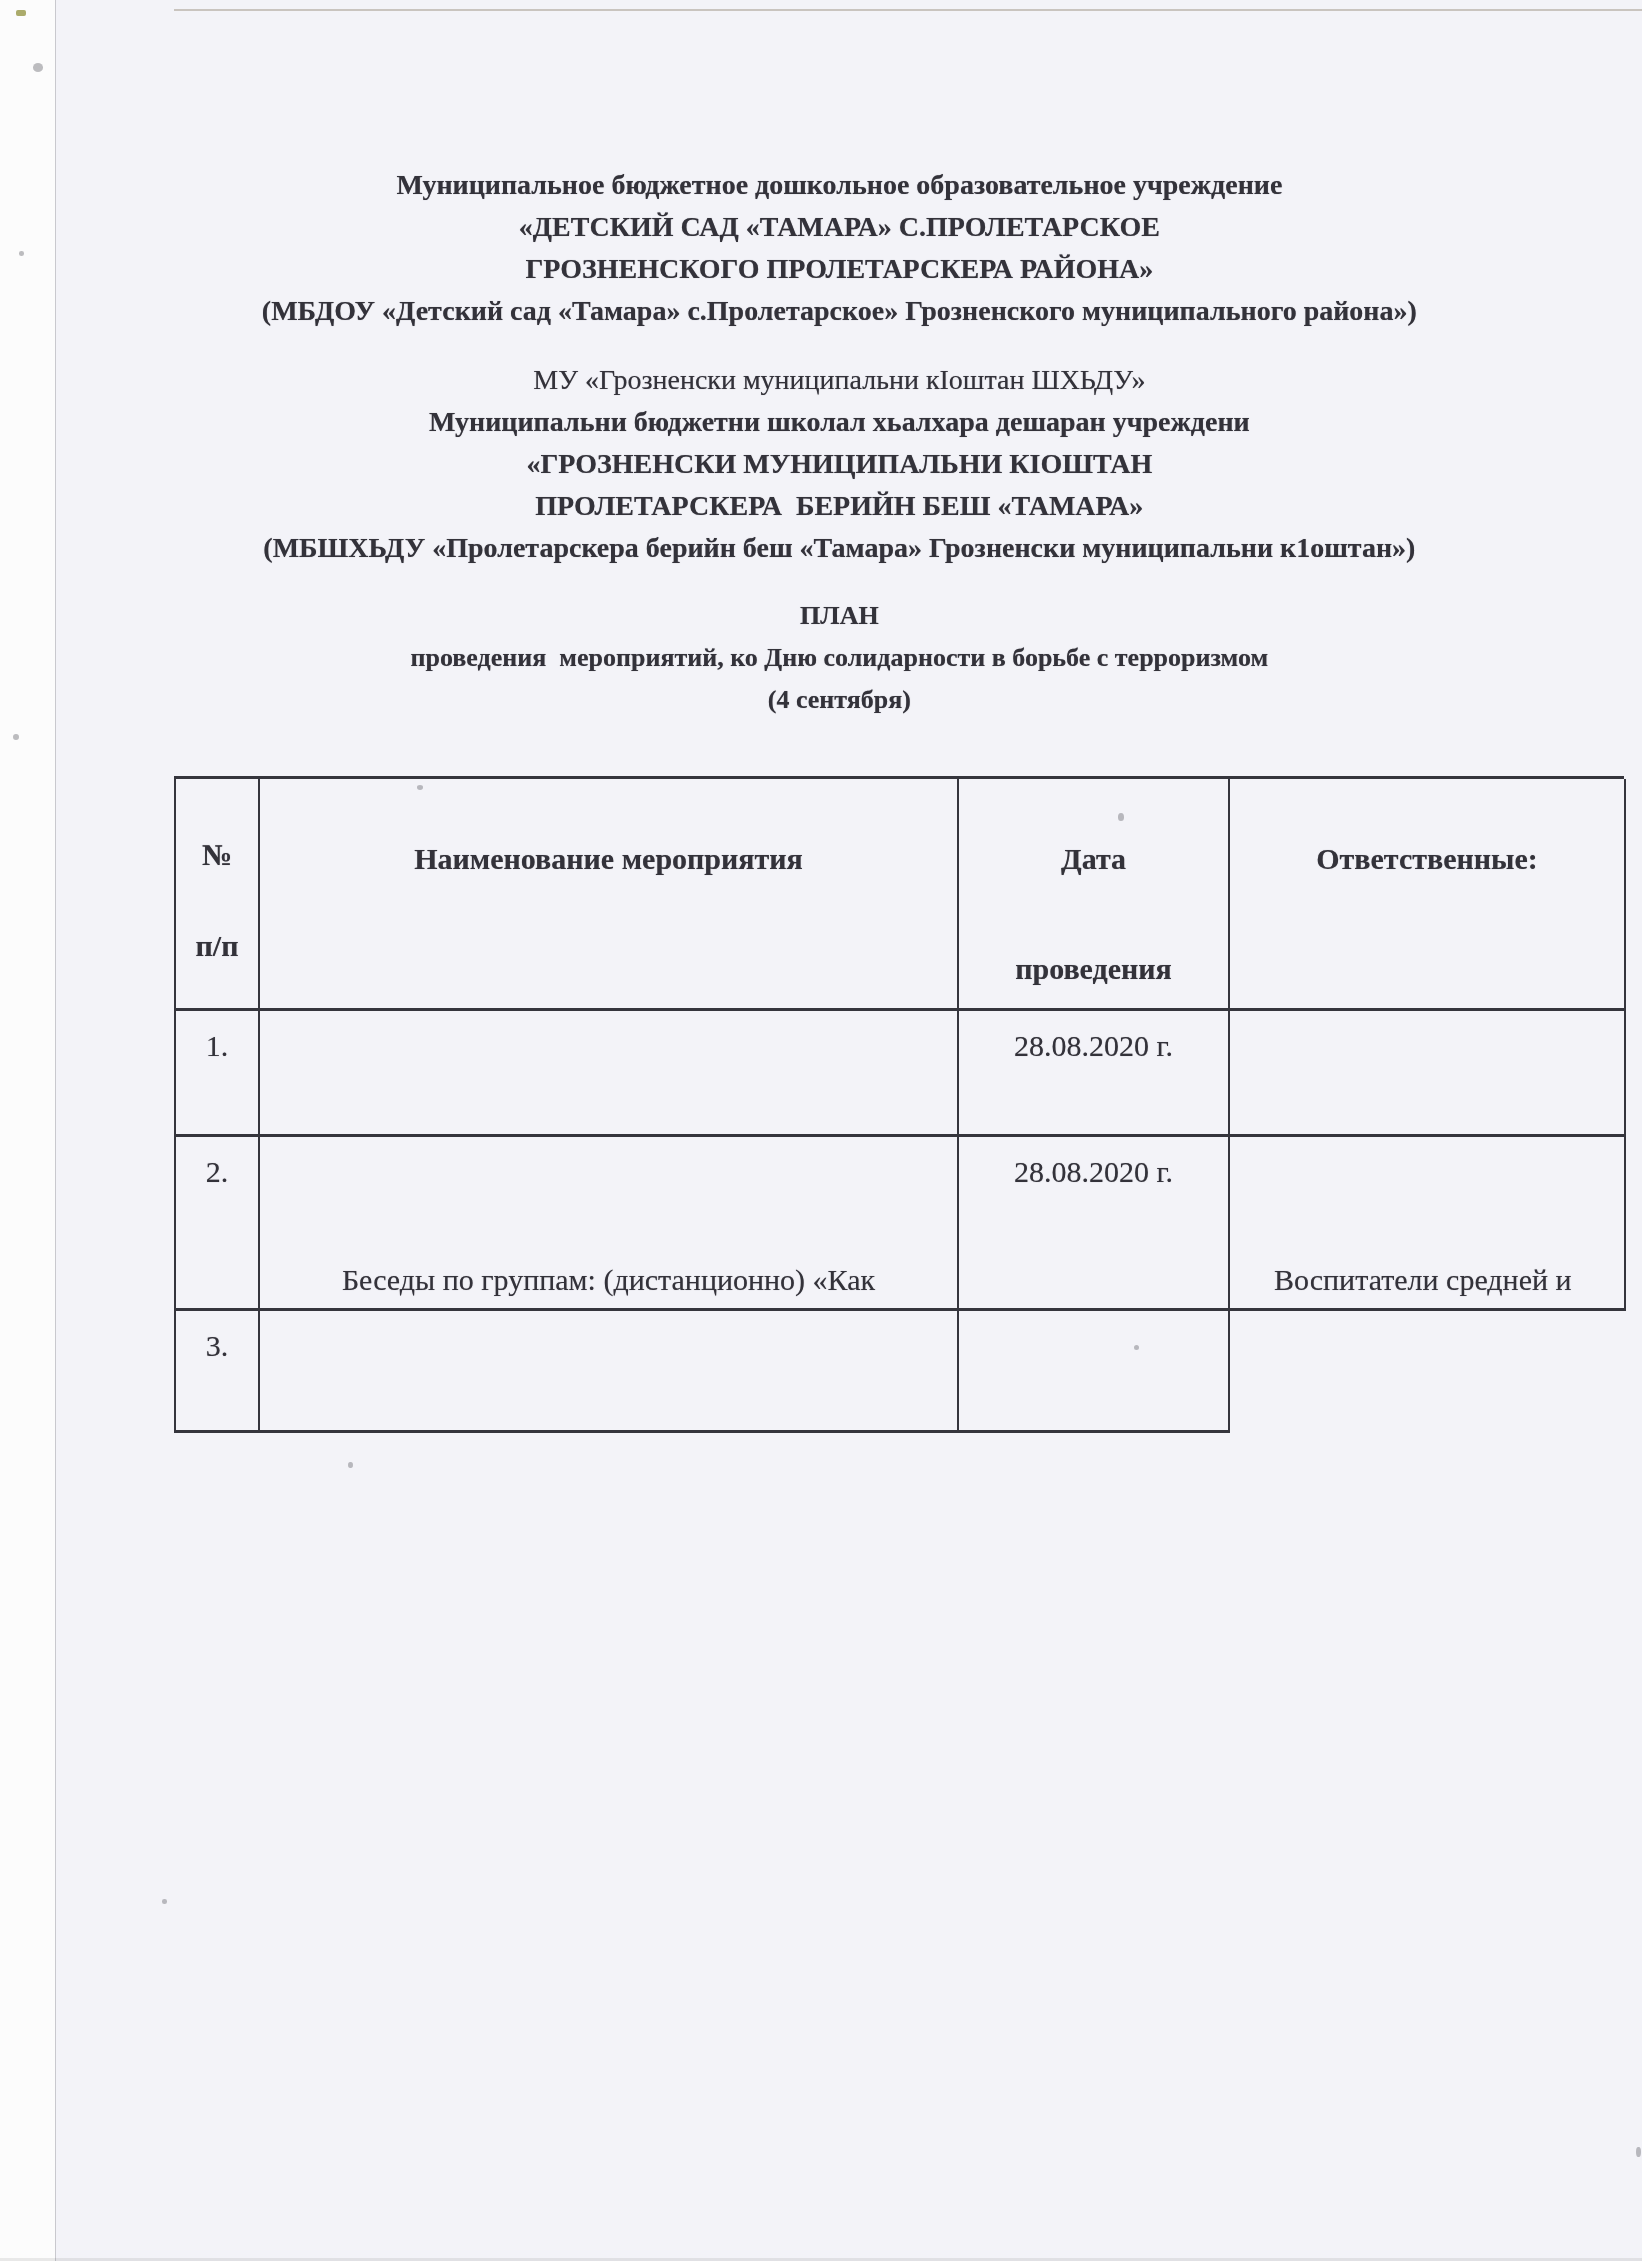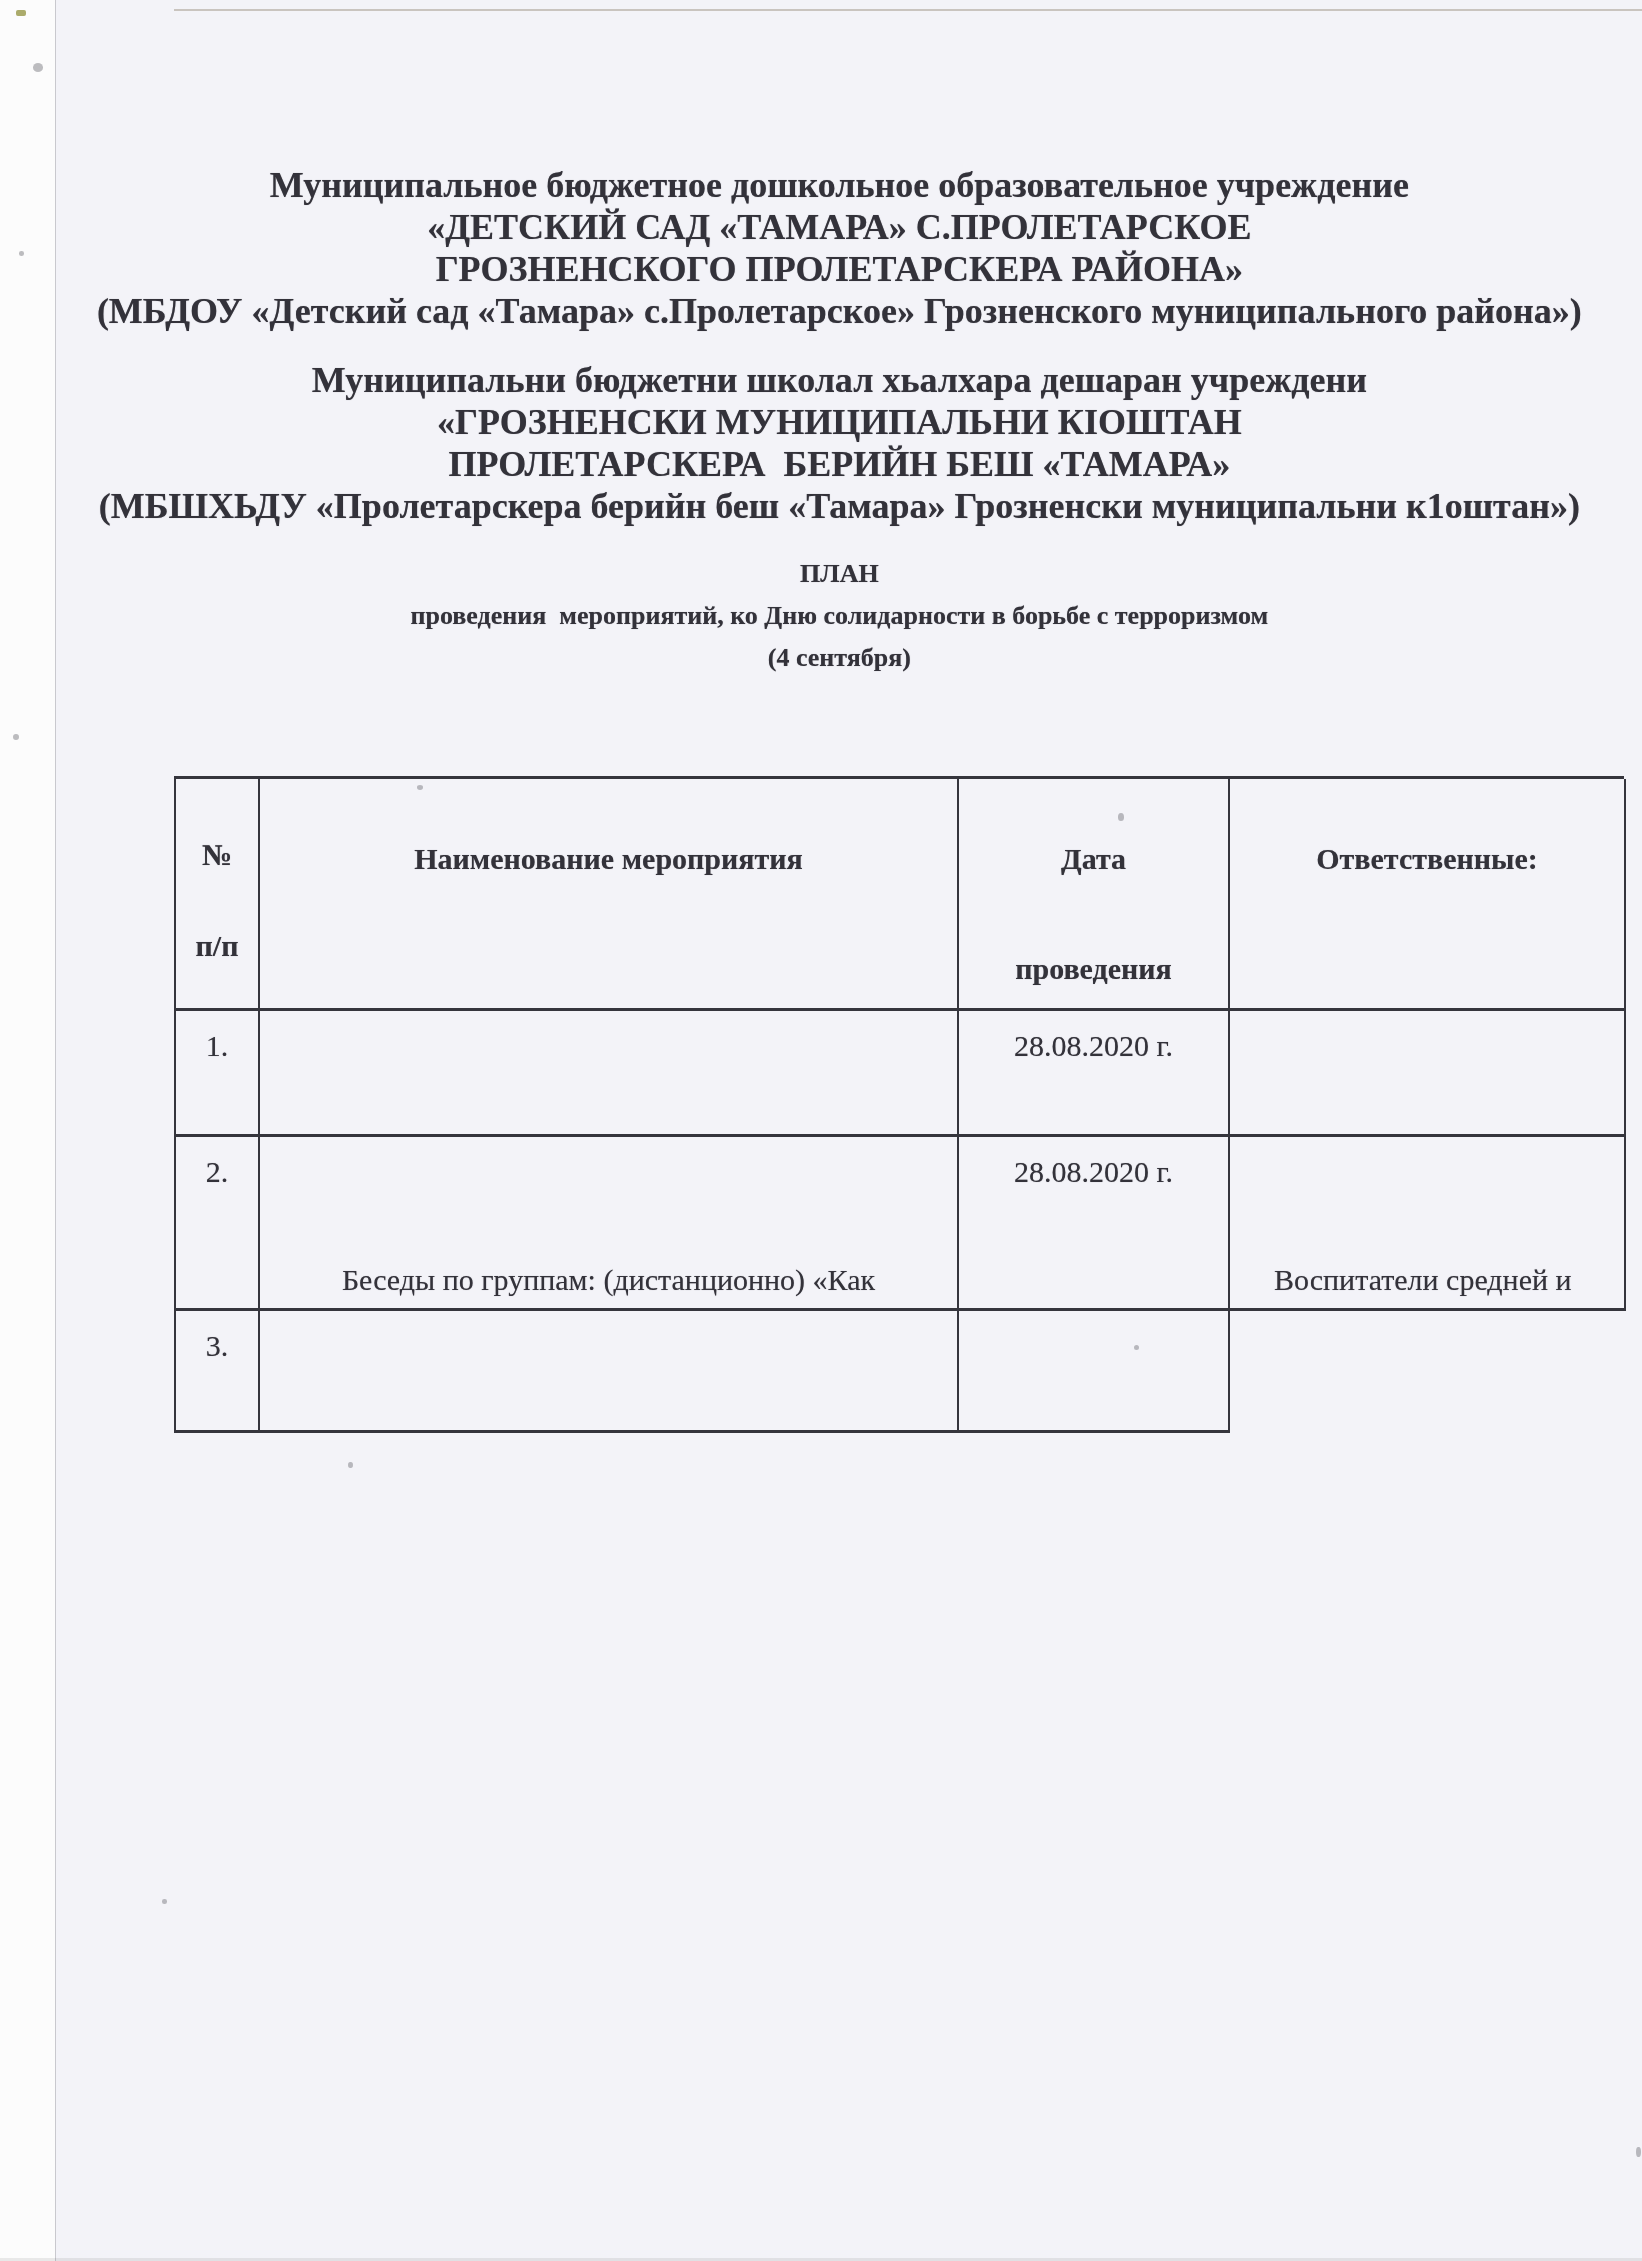--- a/index.html
+++ b/index.html
@@ -30,21 +30,21 @@
     background: rgba(60,60,60,.10);
   }
   .speck { position: absolute; border-radius: 50%; background: rgba(110,110,118,.45); }
   .speck.olive { background: rgba(150,150,70,.8); border-radius: 1.9px; }
 
   .text-stack {
     position: absolute; left: 55px; right: 19.3px; top: 164px;
     text-align: center;
     text-shadow: 0 0 0.8px rgba(51,50,58,.55);
   }
-  .tline { line-height: 42px; font-size: 36px; font-weight: bold; white-space: pre-wrap; }
+  .tline { line-height: 42px; font-size: 28px; font-weight: bold; white-space: pre-wrap; }
   .tline.regular { font-weight: normal; }
   .block-che { margin-top: 27px; }
   .block-title { margin-top: 26px; }
   .block-title .plan { font-size: 30px; }
   .block-title .tline { font-size: 26px; }
 
   .plan-table {
     position: absolute; left: 174px; top: 776px; width: 1450px;
     display: grid;
     grid-template-columns: 84px 699px 271px 396px;
@@ -94,20 +94,21 @@
   <div class="text-stack">
 
     <div>
       <div class="tline">Муниципальное бюджетное дошкольное образовательное учреждение</div>
       <div class="tline">«ДЕТСКИЙ САД «ТАМАРА» С.ПРОЛЕТАРСКОЕ</div>
       <div class="tline">ГРОЗНЕНСКОГО ПРОЛЕТАРСКЕРА РАЙОНА»</div>
       <div class="tline">(МБДОУ «Детский сад «Тамара» с.Пролетарское» Грозненского муниципального района»)</div>
     </div>
 
     <div class="block-che">
+      <div class="tline regular">МУ «Грозненски муниципальни кIоштан ШХЬДУ»</div>
       <div class="tline">Муниципальни бюджетни школал хьалхара дешаран учреждени</div>
       <div class="tline">«ГРОЗНЕНСКИ МУНИЦИПАЛЬНИ КIОШТАН</div>
       <div class="tline">ПРОЛЕТАРСКЕРА  БЕРИЙН БЕШ «ТАМАРА»</div>
       <div class="tline">(МБШХЬДУ «Пролетарскера берийн беш «Тамара» Грозненски муниципальни к1оштан»)</div>
     </div>
 
     <div class="block-title">
       <div class="tline plan">ПЛАН</div>
       <div class="tline">проведения  мероприятий, ко Дню солидарности в борьбе с терроризмом</div>
       <div class="tline">(4 сентября)</div>

